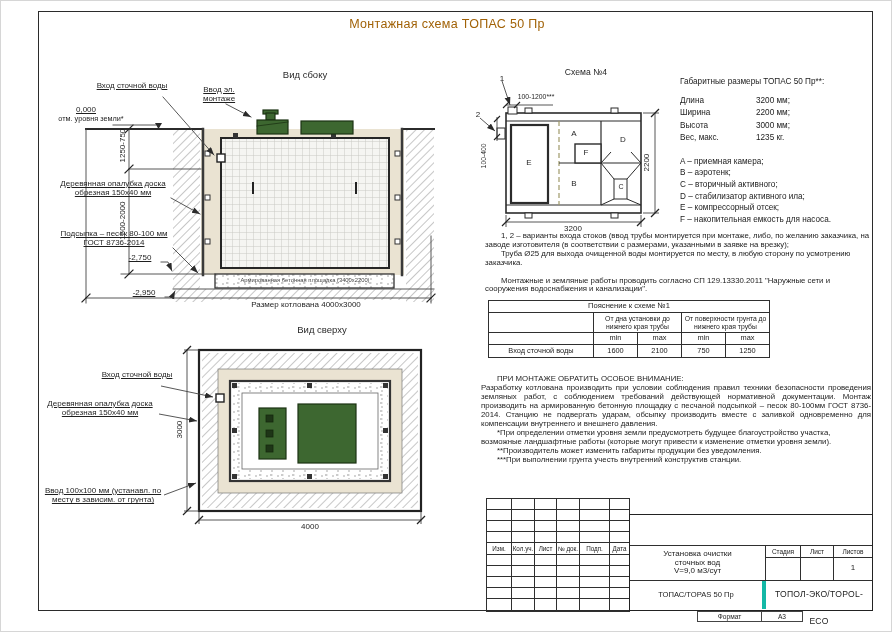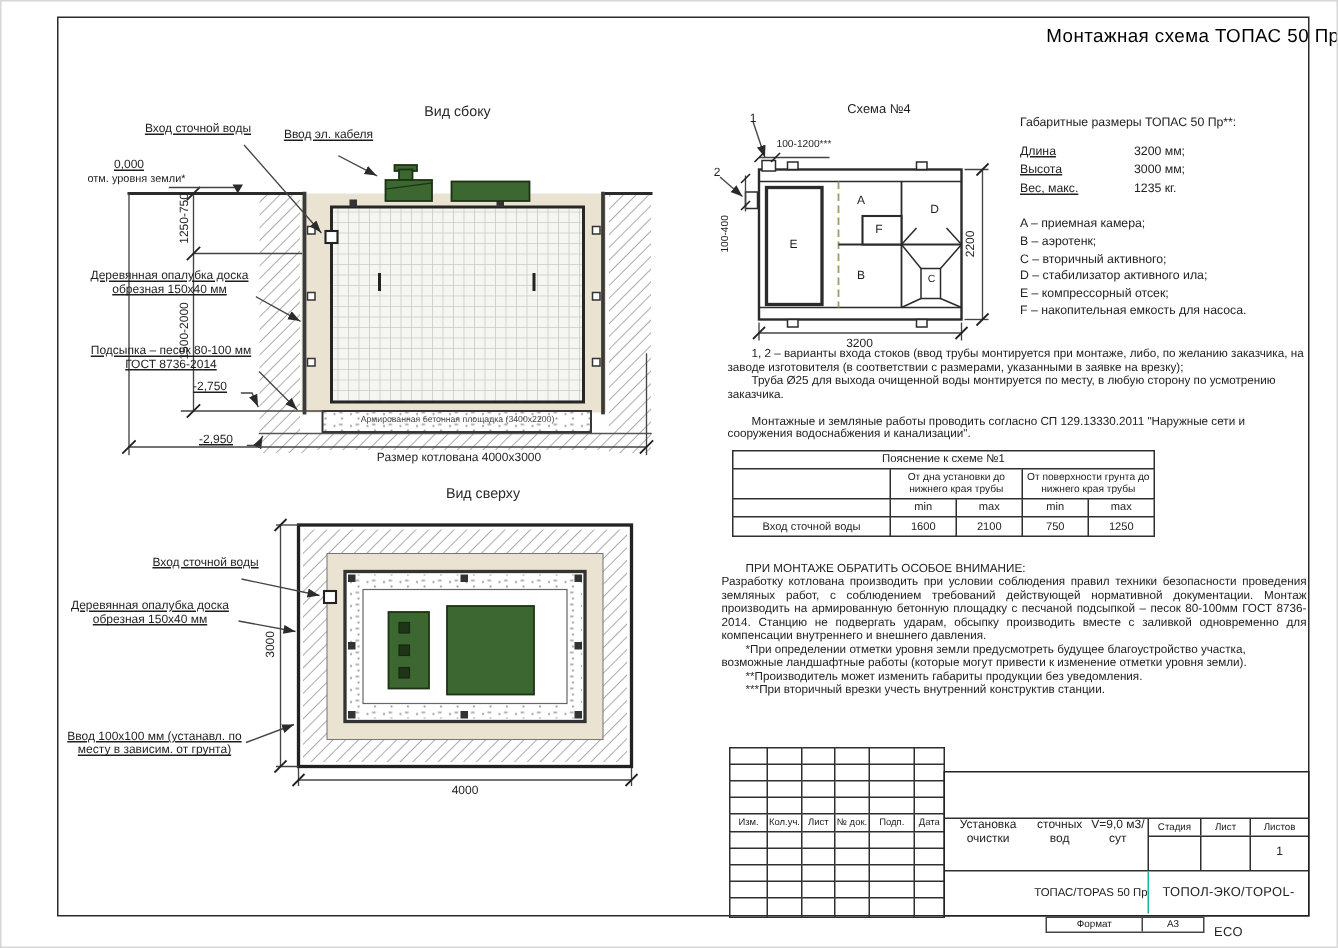--- a/index.html
+++ b/index.html
@@ -4,29 +4,29 @@
 <style>
   html,body{margin:0;padding:0;background:#fff;}
   .page{position:relative;width:892px;height:632px;background:#fff;box-sizing:border-box;
         border:1px solid #d6d6d6;font-family:"Liberation Sans",sans-serif;color:#222;overflow:hidden;}
   .frame{position:absolute;left:37px;top:10px;width:835px;height:600px;border:1.6px solid #2b2b2b;box-sizing:border-box;}
   #cad{position:absolute;left:0;top:0;z-index:1;}
   .lbl{position:absolute;z-index:2;font-size:8px;line-height:1.15;text-align:center;color:#1f1f1f;}
   .lbl.u{text-decoration:underline;text-underline-offset:1px;}
   .rot{transform:rotate(-90deg);transform-origin:center;white-space:nowrap;}
   .viewtitle{font-size:9.5px;color:#2a2a2a;}
-  .doc-title{position:absolute;z-index:2;left:0;top:16px;width:892px;text-align:right;font-size:12.5px;color:#000000;letter-spacing:.3px;}
+  .doc-title{position:absolute;z-index:2;left:0;top:16px;width:892px;text-align:center;font-size:12.5px;color:#a16207;letter-spacing:.3px;}
   .padlabel{font-size:5.8px;color:#444;}
   .dimtxt{font-size:8px;}
   .smalldim{font-size:6.8px;}
   
   .specs{position:absolute;z-index:2;left:679px;top:76px;width:193px;font-size:8.2px;line-height:1.2;}
   .specs .t{margin-bottom:9px;}
   .specs .row{display:flex;height:12.5px;}
-  .specs .row .n{flex:0 0 76px;text-decoration:underline;}
+  .specs .row .n{flex:0 0 76px;}
   .specs .legend{margin-top:11px;}
   .specs .legend div{height:11.6px;}
   .notes{position:absolute;z-index:2;left:484px;top:231px;width:390px;font-size:7.8px;line-height:1.14;}
   .notes p{margin:0;text-indent:16px;}
   .notes p.gap{margin-top:9px;}
   .xtable{position:absolute;z-index:2;left:487px;top:299px;border-collapse:collapse;table-layout:fixed;}
   .xtable td{border:1px solid #2f2f2f;text-align:center;vertical-align:middle;padding:0 1px;font-size:7.4px;line-height:1.1;}
   .xtable .grp{font-size:6.8px;}
   .xtable .ttl{font-size:7.6px;}
   .attn{position:absolute;z-index:2;left:480px;top:374px;width:390px;font-size:7.8px;line-height:1.15;}
@@ -34,30 +34,30 @@
   .attn .ind{text-indent:16px;}
   .attn .just{text-align:justify;}
   .attn .cons{margin-top:8px;text-indent:8px;text-decoration:underline;text-underline-offset:1px;}
   
   .rev{position:absolute;z-index:2;left:485px;top:497px;border-collapse:collapse;table-layout:fixed;}
   .rev td{border:1px solid #2f2f2f;font-size:6.3px;text-align:center;vertical-align:middle;padding:0;}
   .tbmain{position:absolute;z-index:2;left:628px;top:513px;width:244px;height:97px;border:1.6px solid #222;box-sizing:border-box;}
   .tbmain .r1{height:31px;border-bottom:1px solid #2f2f2f;box-sizing:border-box;}
   .tbmain .r2{height:35px;border-bottom:1px solid #2f2f2f;box-sizing:border-box;display:flex;}
   .tbmain .r3{height:28px;display:flex;}
-  .tb-doc{flex:0 0 136px;border-right:1px solid #2f2f2f;box-sizing:border-box;display:flex;justify-content:center;text-align:center;font-size:8px;line-height:1.1;}
+  .tb-doc{flex:0 0 136px;border-right:1px solid #2f2f2f;box-sizing:border-box;display:flex;flex-direction:column;justify-content:center;text-align:center;font-size:8px;line-height:1.1;}
   .tb-right{flex:1;display:flex;flex-direction:column;}
   .tb-sh{display:flex;height:12px;border-bottom:1px solid #2f2f2f;box-sizing:border-box;}
   .tb-sh div{font-size:6.5px;text-align:center;line-height:11px;border-right:1px solid #2f2f2f;box-sizing:border-box;}
   .tb-sh div:last-child{border-right:none;}
   .tb-sv{display:flex;flex:1;}
   .tb-sv div{text-align:center;font-size:8px;line-height:20px;border-right:1px solid #2f2f2f;box-sizing:border-box;}
   .tb-sv div:last-child{border-right:none;}
   .c35{flex:0 0 35px;} .c33{flex:0 0 33px;} .c39{flex:1;}
-  .tb-model{flex:0 0 136px;border-right:1px solid #14b8a6;box-sizing:border-box;text-align:right;font-size:7.6px;line-height:27px;}
+  .tb-model{flex:0 0 136px;border-right:4px solid #14b8a6;box-sizing:border-box;text-align:center;font-size:7.6px;line-height:27px;}
   .tb-company{flex:1;text-align:center;font-size:8.6px;line-height:27px;letter-spacing:.2px;}
   .fmt{position:absolute;z-index:2;left:696px;top:610px;width:106px;height:11px;border:1px solid #444;box-sizing:border-box;display:flex;}
   .fmt div{font-size:6.6px;line-height:9px;text-align:center;}
   .fmt .fl{flex:0 0 64px;border-right:1px solid #444;box-sizing:border-box;}
   .fmt .fv{flex:1;}
 </style>
 </head>
 <body>
 
 <div class="page">
@@ -266,21 +266,21 @@
       </g>
       <g stroke="#222" stroke-width="1.2">
         <line x1="650" y1="116" x2="658" y2="108"></line>
           <line x1="650" y1="216" x2="658" y2="208"></line>
       </g>
     </g>
   </svg>
 
   <div class="lbl viewtitle" style="left:249px;top:69px;width:110px;">Вид сбоку</div>
   <div class="lbl u" style="left:95px;top:80px;width:72px;">Вход сточной воды</div>
-  <div class="lbl u" style="left:187px;top:84px;width:62px;">Ввод эл. кабеля</div>
+  <div class="lbl u" style="left:187px;top:84px;width:62px;">Ввод эл. монтаже</div>
   <div class="lbl u" style="left:62px;top:104px;width:46px;">0,000</div>
   <div class="lbl" style="left:48px;top:114px;width:84px;font-size:7.3px;">отм. уровня земли*</div>
   <div class="lbl rot dimtxt" style="left:100px;top:140px;width:44px;">1250-750</div>
   <div class="lbl u" style="left:52px;top:178px;width:120px;">Деревянная опалубка доска обрезная 150x40 мм</div>
   <div class="lbl rot dimtxt" style="left:98px;top:215px;width:48px;">1500-2000</div>
   <div class="lbl u" style="left:52px;top:228px;width:122px;">Подсыпка – песок 80-100 мм ГОСТ 8736-2014</div>
   <div class="lbl u" style="left:118px;top:252px;width:42px;">-2,750</div>
   <div class="lbl u" style="left:122px;top:287px;width:42px;">-2,950</div>
   <div class="lbl padlabel" style="left:216px;top:276px;width:176px;">Армированная бетонная площадка (3400x2200)</div>
   <div class="lbl dimtxt" style="left:205px;top:299px;width:200px;background:#fff;">Размер котлована 4000x3000</div>
@@ -304,20 +304,24 @@
   <div class="lbl" style="left:614px;top:182px;width:12px;font-size:7px;">C</div>
   <div class="lbl" style="left:615px;top:134px;width:14px;">D</div>
   <div class="lbl" style="left:521px;top:157px;width:14px;">E</div>
   <div class="lbl" style="left:578px;top:147px;width:14px;">F</div>
 
   <div class="specs">
     <div class="t">Габаритные размеры ТОПАС 50 Пр**:</div>
     <div class="row">
         <span class="n">Длина</span>
         <span>3200 мм;</span>
+      </div>
+    <div class="row">
+        <span class="n">Ширина</span>
+        <span>2200 мм;</span>
       </div>
     <div class="row">
         <span class="n">Высота</span>
         <span>3000 мм;</span>
       </div>
     <div class="row">
         <span class="n">Вес, макс.</span>
         <span>1235 кг.</span>
       </div>
     <div class="legend">
@@ -368,21 +372,21 @@
           <td>1250</td>
     </tr>
   </tbody>
     </table>
 
   <div class="attn">
     <p class="ind">ПРИ МОНТАЖЕ ОБРАТИТЬ ОСОБОЕ ВНИМАНИЕ:</p>
     <p class="just">Разработку котлована производить при условии соблюдения правил техники безопасности проведения земляных работ, с соблюдением требований действующей нормативной документации.  Монтаж производить на армированную бетонную площадку с песчаной подсыпкой – песок 80-100мм ГОСТ 8736-2014. Станцию не подвергать ударам, обсыпку производить вместе с заливкой одновременно для компенсации внутреннего и внешнего давления.</p>
     <p class="ind">*При определении отметки уровня земли предусмотреть будущее благоустройство участка, возможные ландшафтные работы (которые могут привести к изменение отметки уровня земли).</p>
     <p class="ind">**Производитель может изменить габариты продукции без уведомления.</p>
-    <p class="ind">***При вторичный врезки учесть внутренний конструктив станции.</p>
+    <p class="ind">***При выполнении грунта учесть внутренний конструктив станции.</p>
   </div>
 
   <table class="rev">
     <colgroup>
         <col style="width:25px">
         <col style="width:23px">
         <col style="width:22px">
         <col style="width:23px">
         <col style="width:30px">
         <col style="width:20px">

